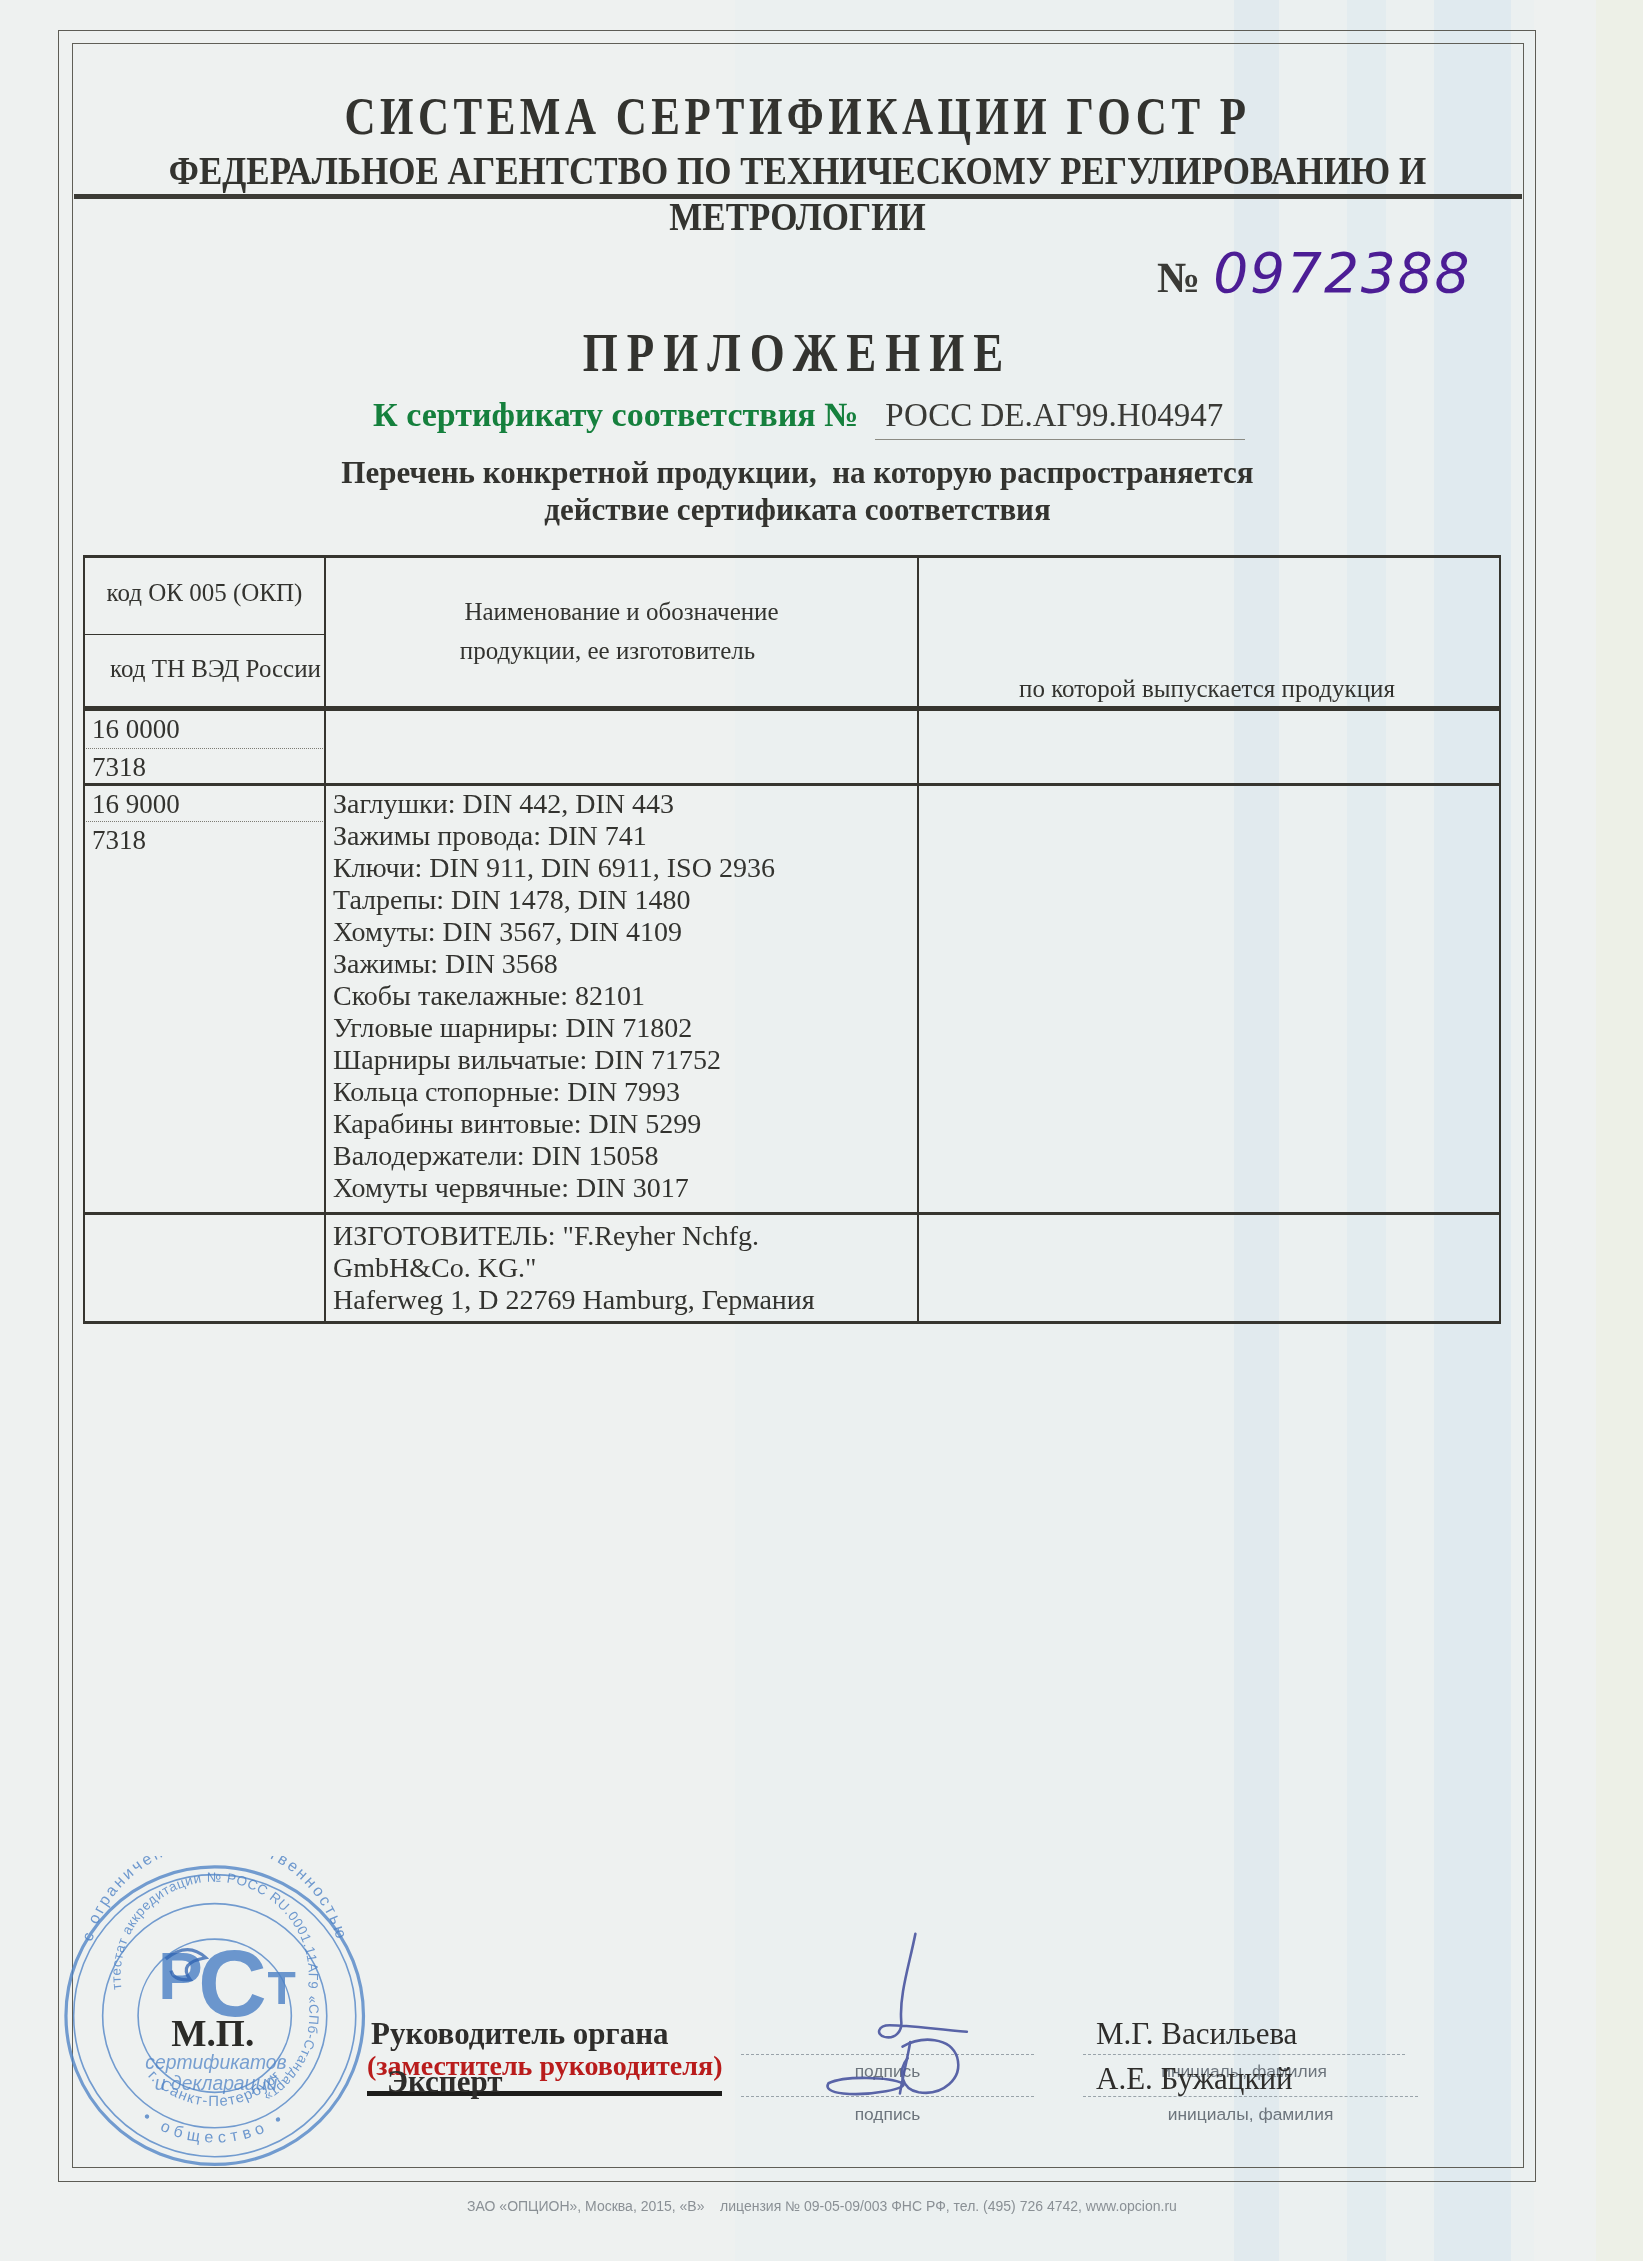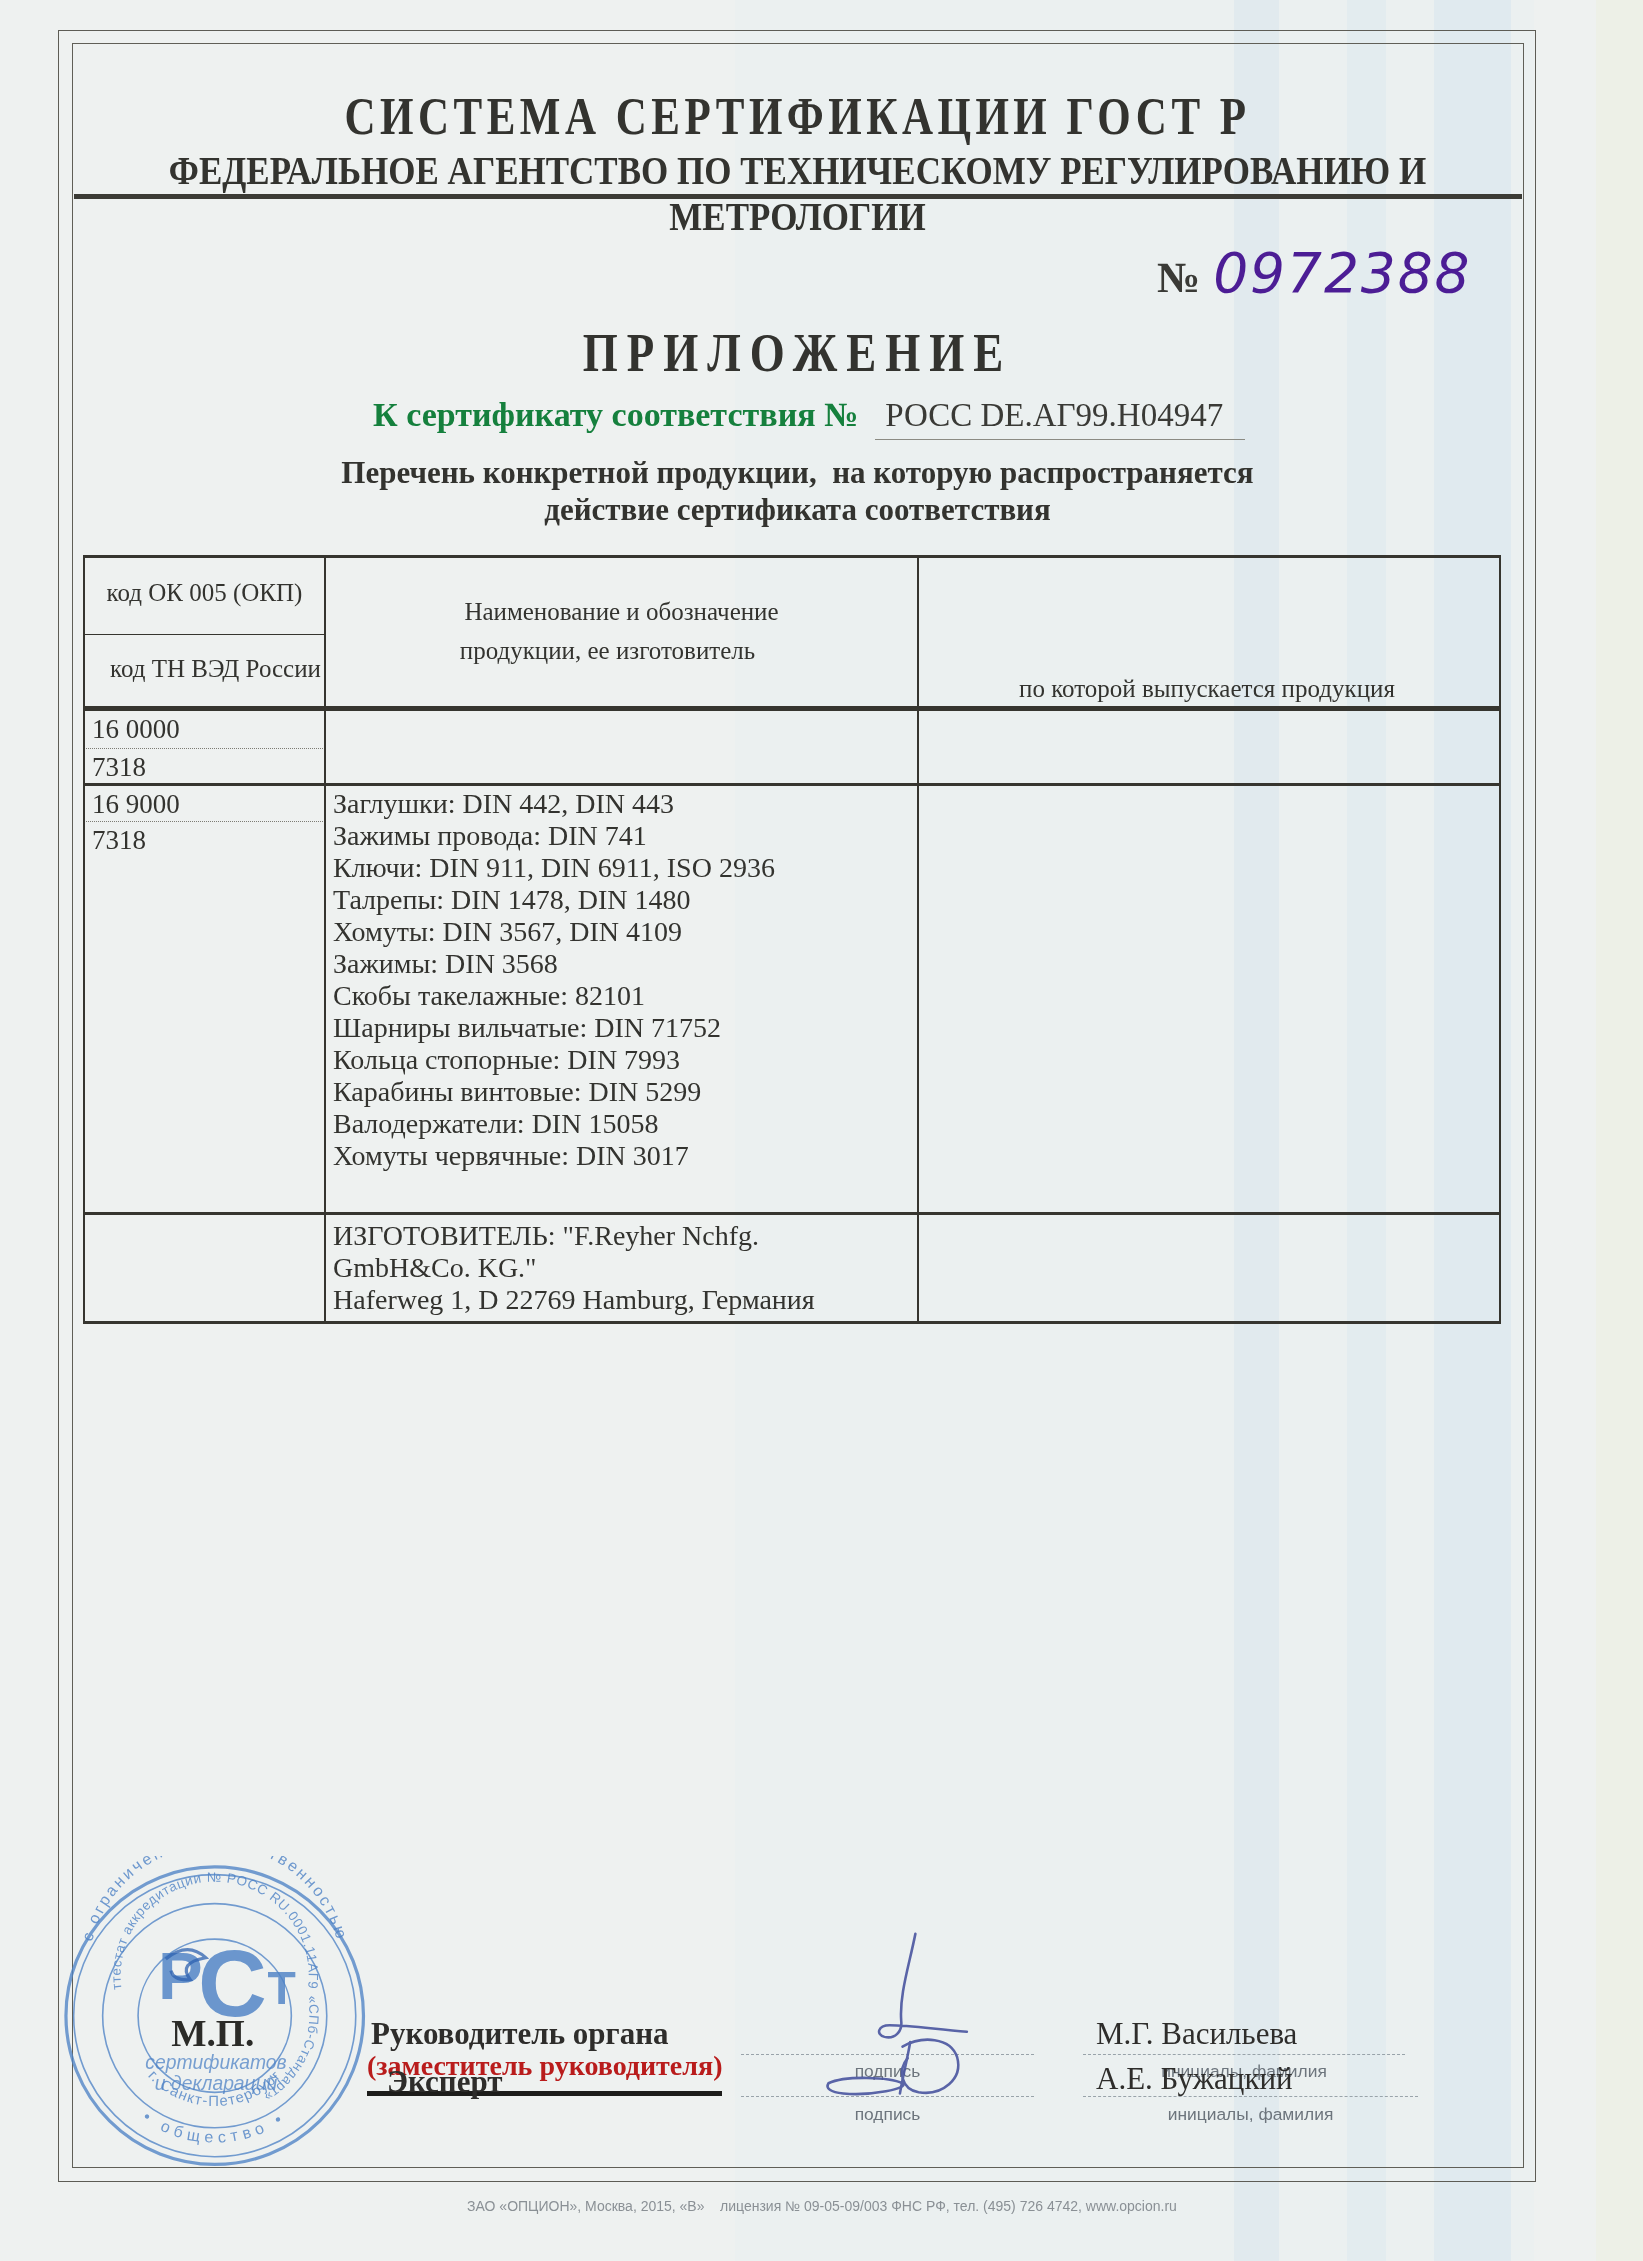--- a/index.html
+++ b/index.html
@@ -144,20 +144,21 @@
   <div class="code-text" style="left:92px;top:825px;">7318</div>
 
   <div class="products">
     <div>Заглушки: DIN 442, DIN 443</div>
     <div>Зажимы провода: DIN 741</div>
     <div>Ключи: DIN 911, DIN 6911, ISO 2936</div>
     <div>Талрепы: DIN 1478, DIN 1480</div>
     <div>Хомуты: DIN 3567, DIN 4109</div>
     <div>Зажимы: DIN 3568</div>
     <div>Скобы такелажные: 82101</div>
+    <div>Угловые шарниры: DIN 71802</div>
     <div>Шарниры вильчатые: DIN 71752</div>
     <div>Кольца стопорные: DIN 7993</div>
     <div>Карабины винтовые: DIN 5299</div>
     <div>Валодержатели: DIN 15058</div>
     <div>Хомуты червячные: DIN 3017</div>
   </div>
 
   <div class="mfr">
     <div>ИЗГОТОВИТЕЛЬ: "F.Reyher Nchfg.</div>
     <div>GmbH&amp;Co. KG."</div>

